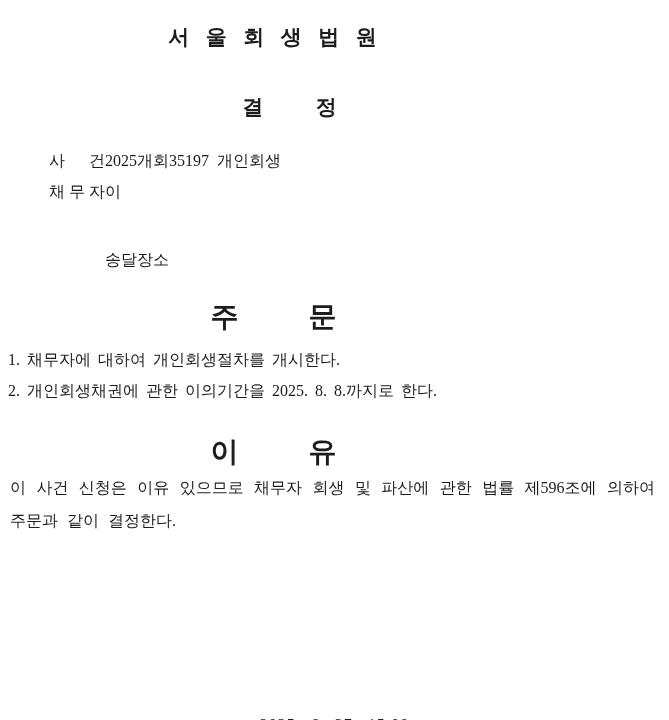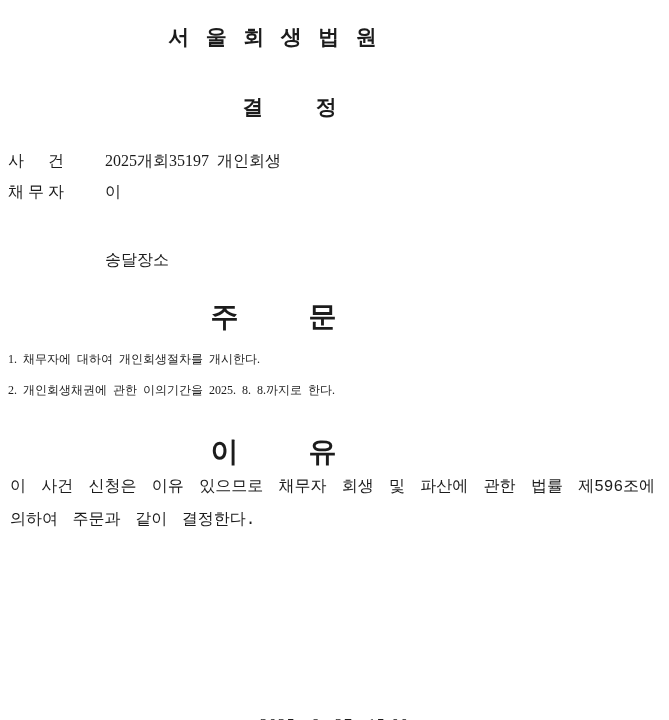--- a/index.html
+++ b/index.html
@@ -43,20 +43,21 @@
     font-size: 16px;
   }
   .meta-row {
     display: flex;
     line-height: 31px;
   }
   .meta-label {
     width: 97px;
     white-space: pre;
     flex: 0 0 97px;
+    text-align: right;
   }
   .meta-value { white-space: pre; }
   .addr-block {
     margin-top: 35px;
     padding-left: 105px;
     font-size: 16px;
   }
   .addr-row {
     display: flex;
     line-height: 35px;
@@ -72,39 +73,38 @@
     font-size: 28px;
     font-weight: bold;
     white-space: pre;
     line-height: 26px;
   }
   .order-header-wrap { margin-top: 27px; }
   .order-list {
     margin-top: 14px;
     padding-left: 8px;
     padding-right: 12px;
-    font-size: 12px;
+    font-size: 16px;
   }
   .order-item {
     line-height: 31px;
     text-align: justify;
     padding-left: 22px;
     text-indent: -22px;
     word-spacing: 3px;
   }
   .reason-header-wrap { margin-top: 33px; }
   .reason-body {
     margin-top: 6px;
     padding-left: 10px;
     padding-right: 14px;
     font-size: 16px;
     line-height: 33px;
     text-align: justify;
     word-spacing: 5px;
-    font-family: Liberation Mono, monospace;
   }
   .date-line {
     position: absolute;
     left: 0; top: 692px;
     width: 669px;
     text-align: center;
     font-size: 16px;
     letter-spacing: 1px;
     white-space: pre;
   }

